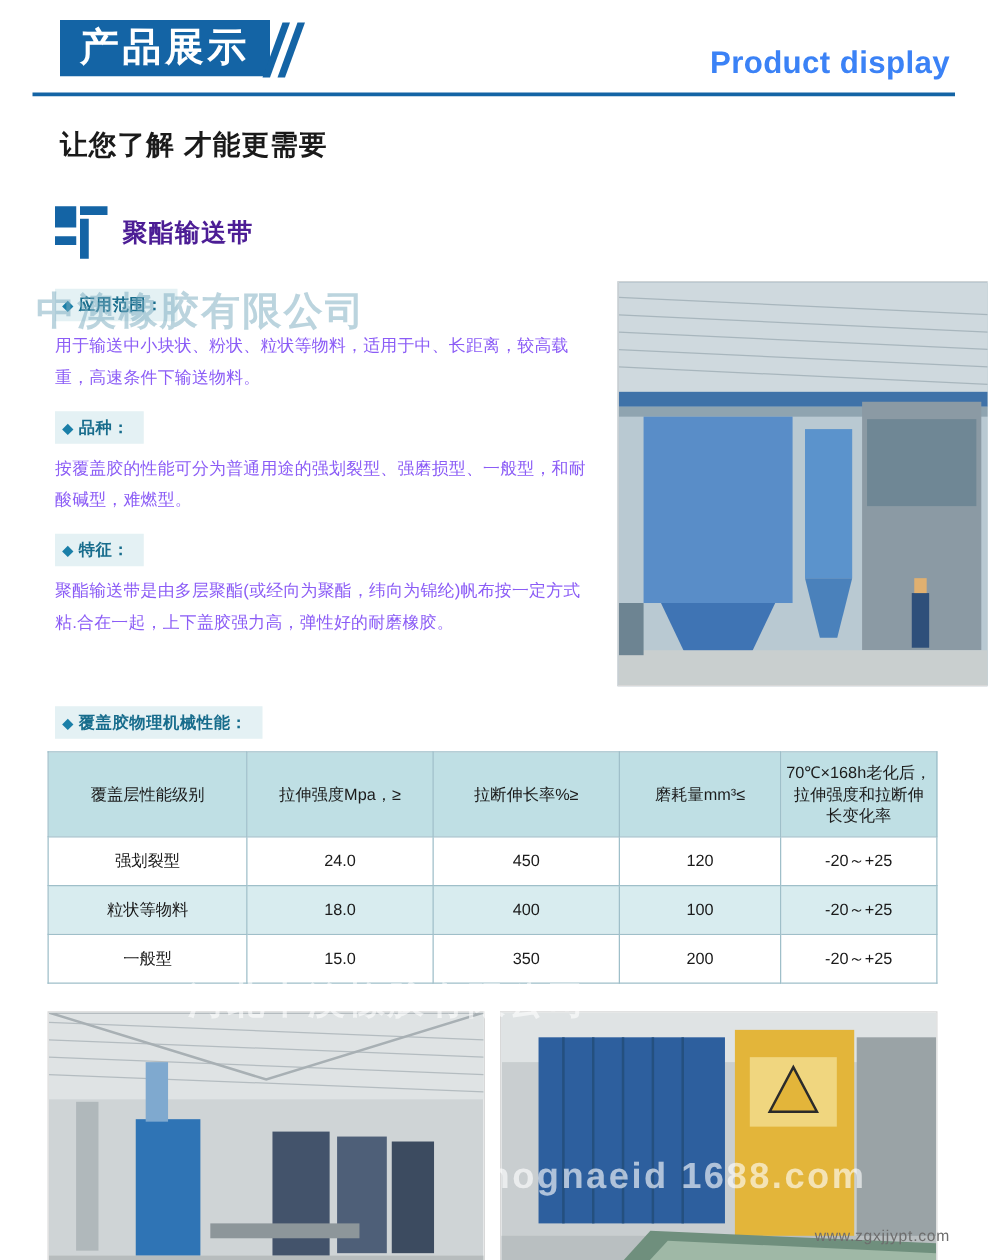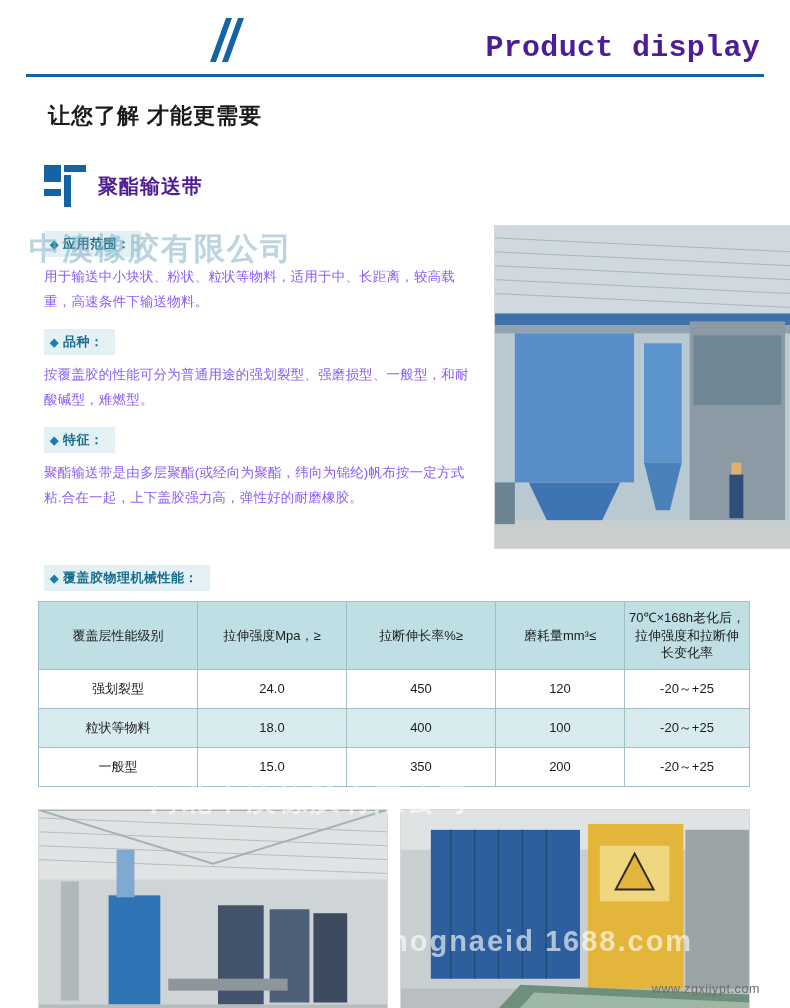--- a/index.html
+++ b/index.html
@@ -51,25 +51,24 @@
     background: #1464a5;
     transform: skewX(-20deg);
     display: block;
   }
   .header-slashes i:nth-child(1) { left: 2px; }
   .header-slashes i:nth-child(2) { left: 14px; }
   .header-en {
     position: absolute;
     right: 4px;
     bottom: 9px;
-    font-size: 30px;
-    font-weight: bold;
-    color: #4c1d95;
+    font-size: 25px;
+    font-weight: bold;
+    color: #3b82f6;
     letter-spacing: 0.3px;
-    font-family: Liberation Mono, monospace;
   }
 
   .subtitle {
     margin: 24px 0 0 48px;
     font-size: 22px;
     font-weight: bold;
     color: #1a1a1a;
     letter-spacing: 1px;
   }
 
@@ -239,20 +238,21 @@
     letter-spacing: 0.6px;
   }
 </style>
 </head>
 <body>
 
 
 
 
 <div class="header">
+  <div class="header-badge">产品展示</div>
   <div class="header-slashes">
       <i></i>
       <i></i>
     </div>
   <div class="header-en">Product display</div>
 </div>
 
 <div class="subtitle">让您了解 才能更需要</div>
 
 

